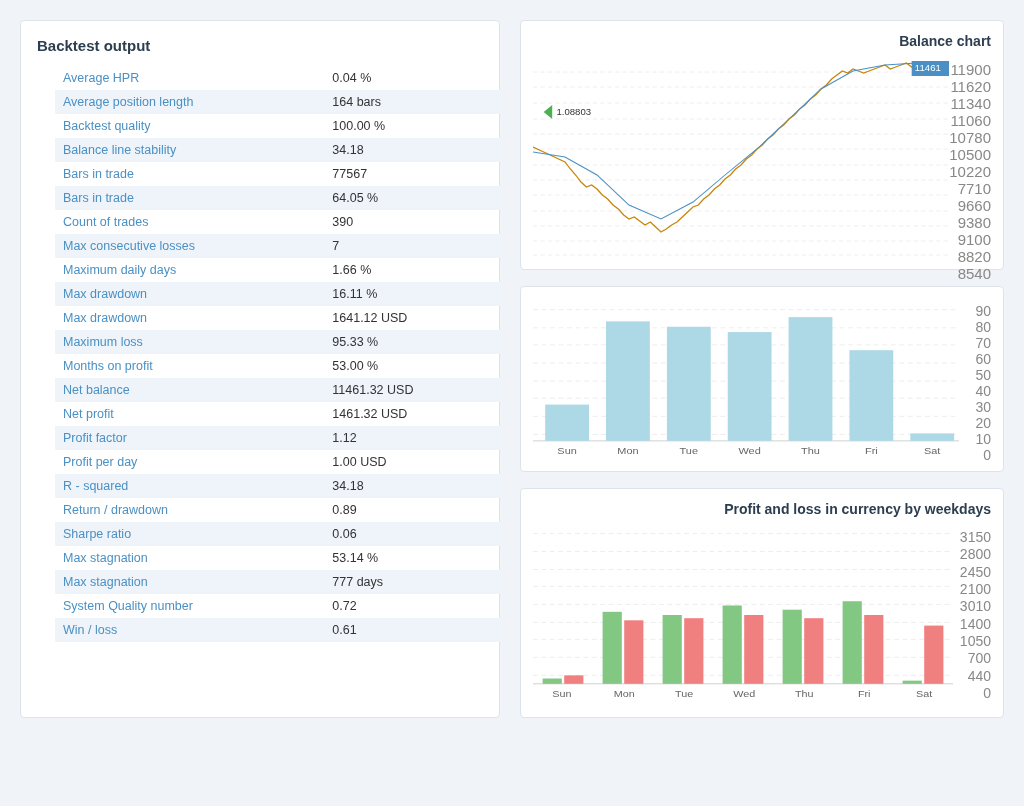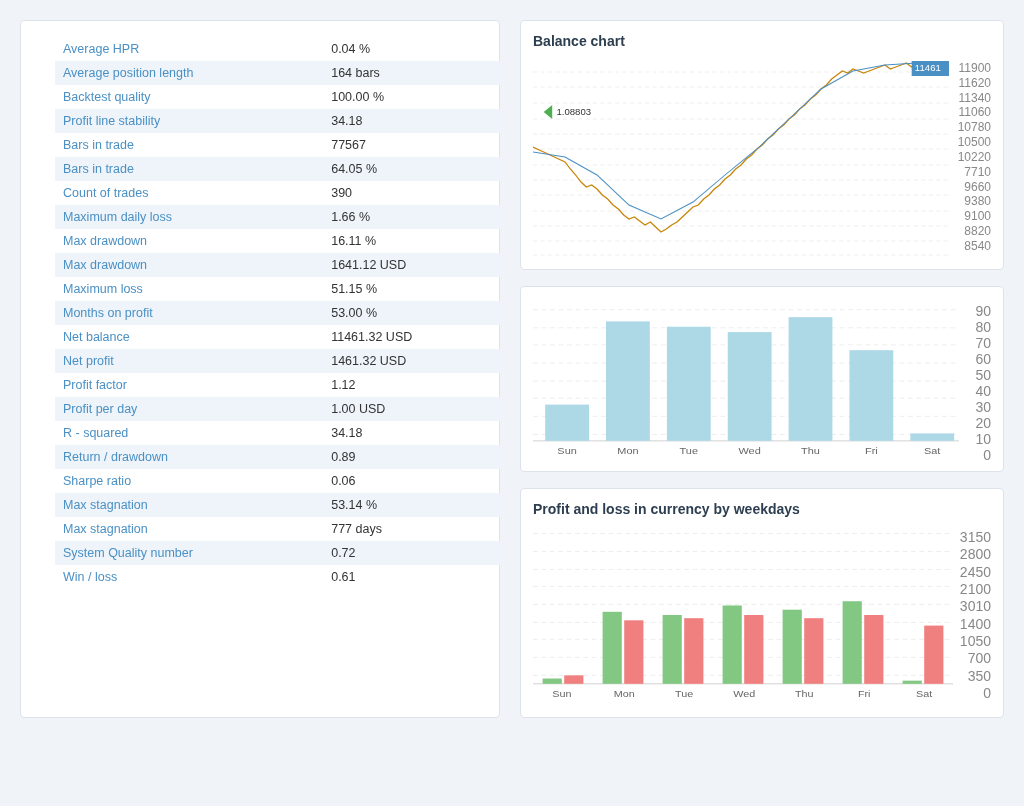--- a/index.html
+++ b/index.html
@@ -57,36 +57,37 @@
       background: #fff;
       border: 1px solid #dce3ea;
       border-radius: 4px;
       padding: 12px;
     }
     .chart-title {
       font-size: 14px;
       font-weight: bold;
       color: #2c3e50;
       margin-bottom: 8px;
+      text-align: right;
     }
     
     .balance-chart-area {
       position: relative;
       height: 200px;
       display: flex;
     }
     .balance-chart-svg {
       flex: 1;
       height: 200px;
     }
     .balance-y-axis {
       display: flex;
       flex-direction: column;
       justify-content: space-between;
-      font-size: 12px;
+      font-size: 15px;
       color: #888;
       padding: 4px 0;
       text-align: right;
       width: 42px;
     }
     
     .bar-chart-area {
       position: relative;
       height: 160px;
       display: flex;
@@ -105,65 +106,70 @@
       text-align: right;
       width: 32px;
     }
   </style>
 </head>
 <body>
 
 <div class="main-container">
 
   <div class="left-panel">
+    <div class="panel-title">Backtest output</div>
     <table class="metrics-table">
       <tbody id="metrics-tbody">
           <tr>
             <td>Average HPR</td>
             <td>0.04 %</td>
           </tr>
           <tr>
             <td>Average position length</td>
             <td>164 bars</td>
           </tr>
           <tr>
             <td>Backtest quality</td>
             <td>100.00 %</td>
           </tr>
           <tr>
-            <td>Profit line stability</td>
+            <td>Balance line stability</td>
             <td>34.18</td>
           </tr>
           <tr>
             <td>Bars in trade</td>
             <td>77567</td>
           </tr>
           <tr>
             <td>Bars in trade</td>
             <td>64.05 %</td>
           </tr>
           <tr>
             <td>Count of trades</td>
             <td>390</td>
           </tr>
           <tr>
-            <td>Maximum daily loss</td>
+            <td>Max consecutive losses</td>
+            <td>7</td>
+          </tr>
+          <tr>
+            <td>Maximum daily days</td>
             <td>1.66 %</td>
           </tr>
           <tr>
             <td>Max drawdown</td>
             <td>16.11 %</td>
           </tr>
           <tr>
             <td>Max drawdown</td>
             <td>1641.12 USD</td>
           </tr>
           <tr>
             <td>Maximum loss</td>
-            <td>51.15 %</td>
+            <td>95.33 %</td>
           </tr>
           <tr>
             <td>Months on profit</td>
             <td>53.00 %</td>
           </tr>
           <tr>
             <td>Net balance</td>
             <td>11461.32 USD</td>
           </tr>
           <tr>
@@ -395,20 +401,20 @@
         </svg>
         <div class="bar-y-axis" style="width:38px;">
           <span>3150</span>
           <span>2800</span>
           <span>2450</span>
           <span>2100</span>
           <span>3010</span>
           <span>1400</span>
           <span>1050</span>
           <span>700</span>
-          <span>350</span>
+          <span>440</span>
           <span>0</span>
         </div>
       </div>
     </div>
 
   </div>
 </div>
 
 </body></html>

